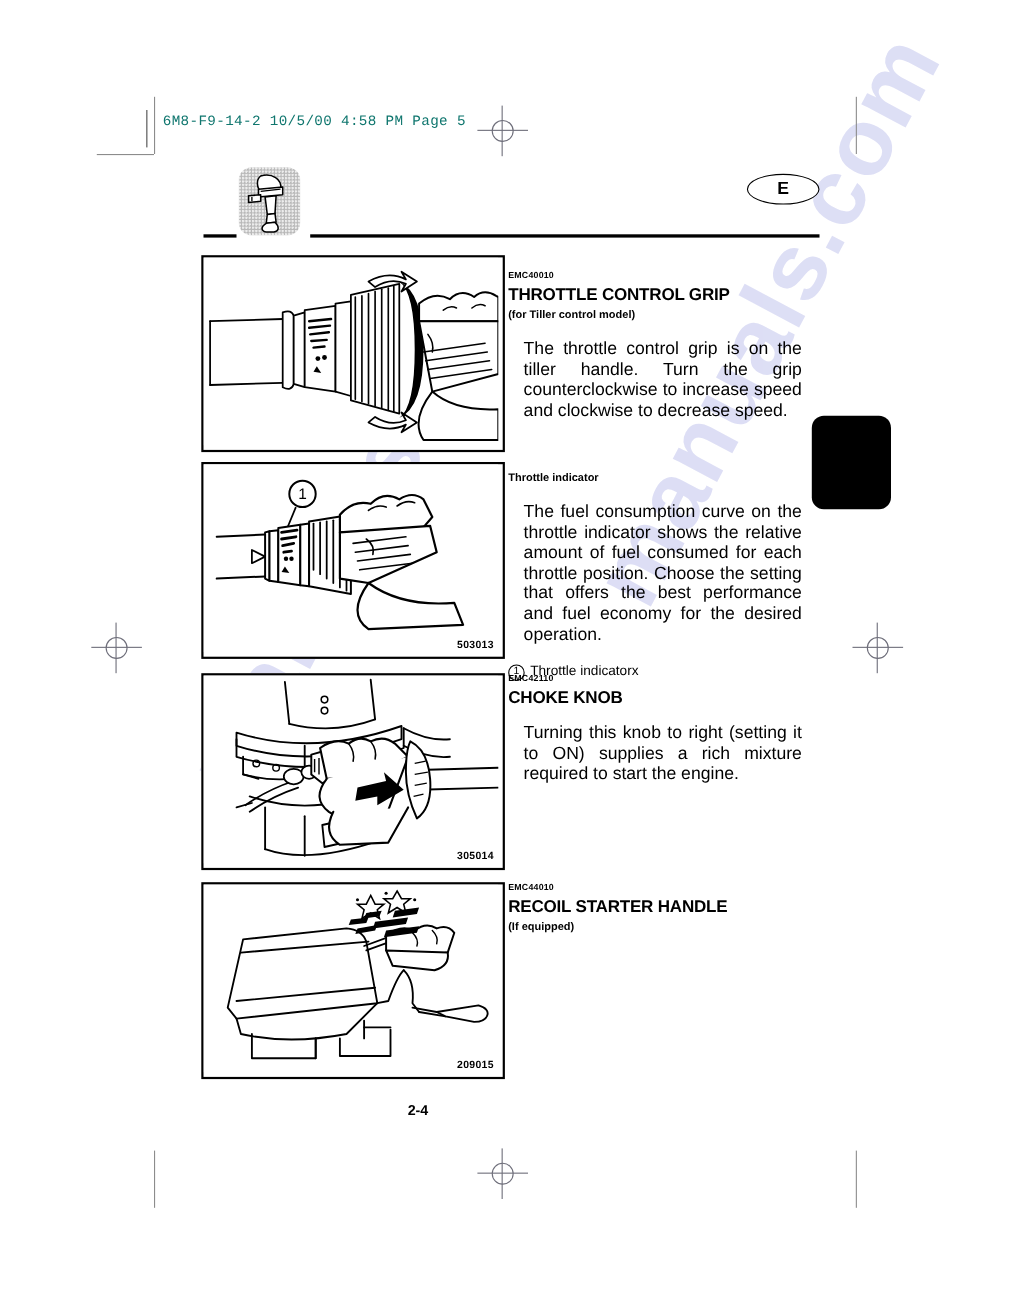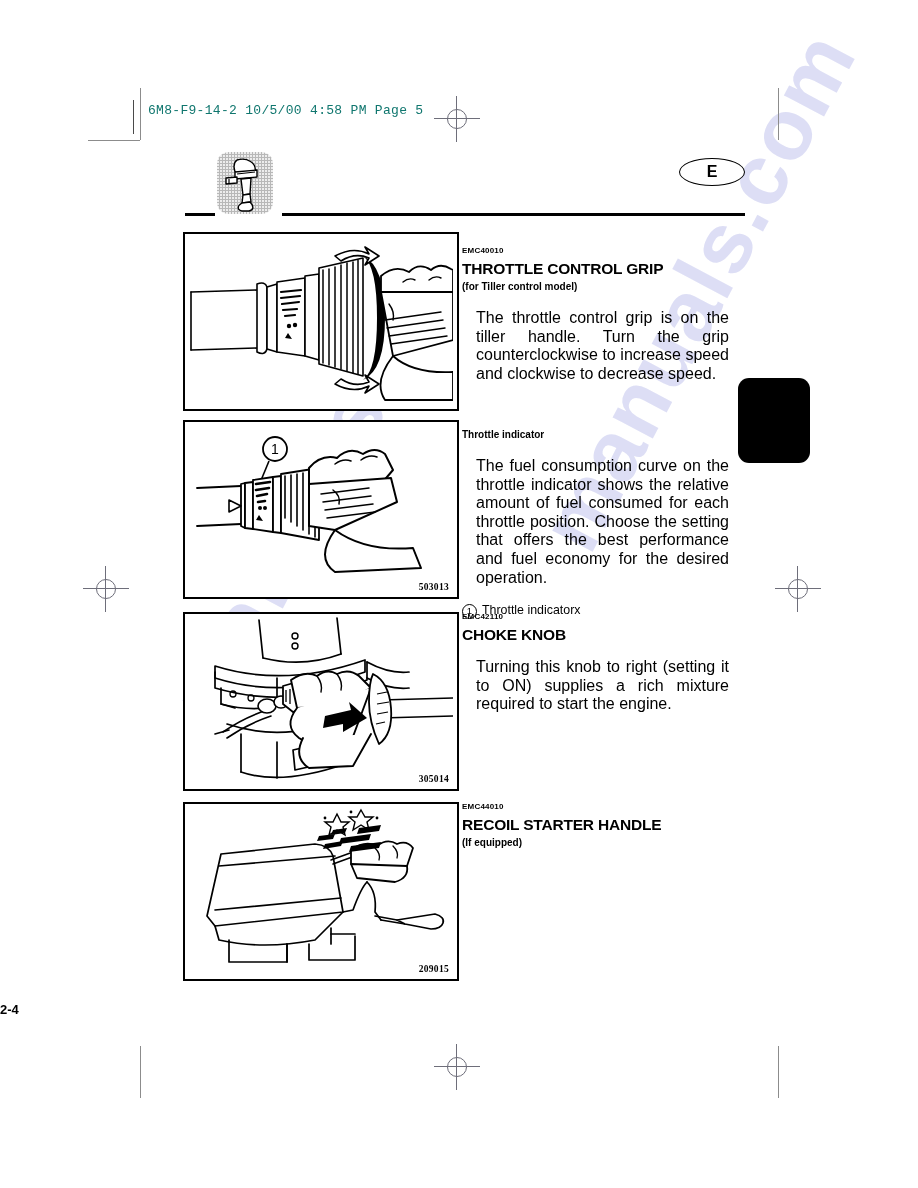--- a/index.html
+++ b/index.html
@@ -196,21 +196,21 @@
     border: 2px solid #000;
     background: #fff;
     overflow: hidden;
   }
   .figure svg { display: block; }
   .fig-id {
     position: absolute;
     right: 8px; bottom: 5px;
     font-size: 9.5px;
     font-weight: 700;
-    font-family: Liberation Serif, serif;
+    font-family: Liberation Sans, sans-serif;
     letter-spacing: .3px;
     color: #000;
     text-align: center;
   }
 
   .textcol {
     position: absolute;
     left: 279px; top: 0;
     width: 281px;
   }
@@ -267,21 +267,21 @@
   .row-1 .textcol { top: 14px; }
   .row-2 .textcol { top: 6px; }
   .row-3 .textcol { top: 0; }
   .row-4 .textcol { top: 0; }
 
   
   #page-number {
     position: absolute;
     left: 0; top: 1002px;
     width: 760px;
-    text-align: left;
+    text-align: center;
     font-size: 13px;
     font-weight: 700;
     z-index: 4;
   }
 </style>
 </head>
 <body>
 
 <div id="page-sheet"></div>
 

